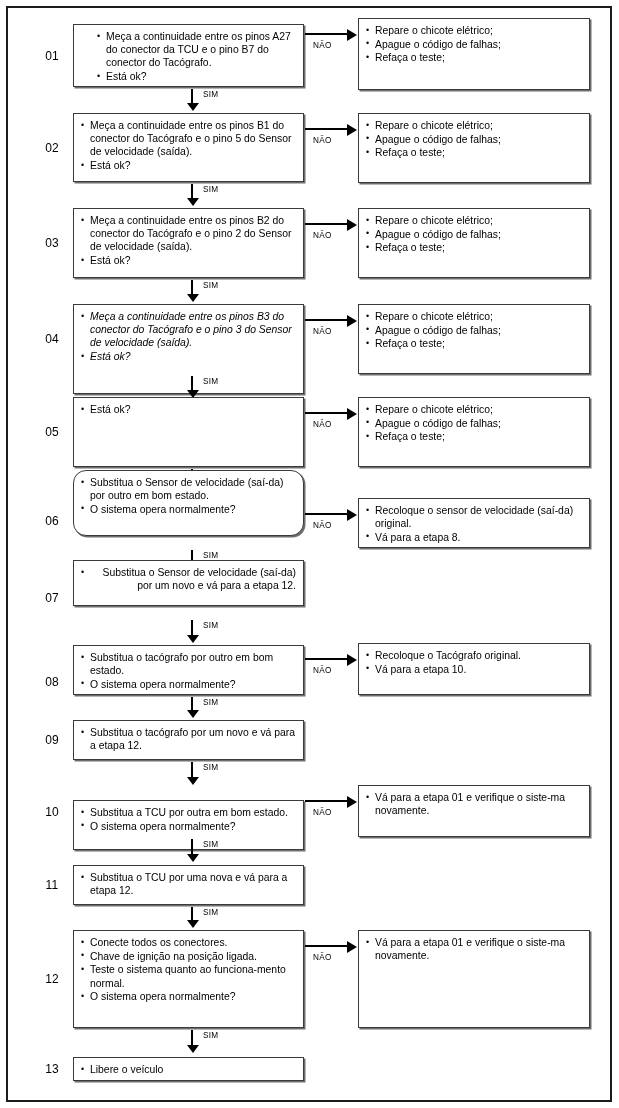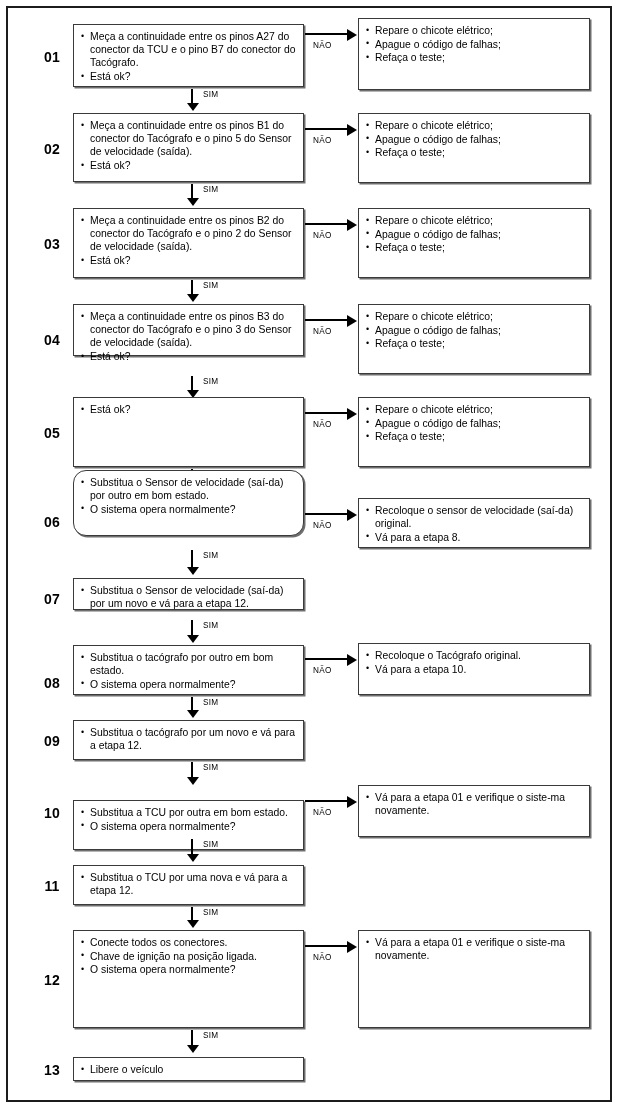--- a/index.html
+++ b/index.html
@@ -36,22 +36,22 @@
     left: 0;
     right: 0;
   }
 
   
   .step-num {
     position: absolute;
     left: 30px;
     width: 44px;
     text-align: center;
-    font-size: 14px;
-    font-weight: bold;
+    font-size: 12px;
+    font-weight: normal;
     color: #000000;
     letter-spacing: 0.2px;
   }
 
   
   .box {
     position: absolute;
     border: 1.6px solid #3a3a3a;
     background: #ffffff;
     box-shadow: 1.5px 1.5px 0 0 #6e6e6e;
@@ -148,21 +148,21 @@
   }
 </style>
 </head>
 <body>
 
 <div id="page">
   <div class="outer-frame"></div>
   <div id="flow-root">
       <div class="flow-row">
         <div class="step-num" style="top: 48.5px;">01</div>
-        <div class="box box-left" style="top: 24px; height: 63px;">
+        <div class="box box-left" style="top: 24px; height: 63px; padding-left: 16px;">
           <div class="box-inner">
             <ul class="bullet-list">
               <li>Meça a continuidade entre os pinos A27 do conector da TCU e o pino B7 do conector do Tacógrafo.</li>
               <li>Está ok?</li>
             </ul>
           </div>
         </div>
         <div class="box box-right" style="top: 18px; height: 72px;">
           <div class="box-inner">
             <ul class="bullet-list">
@@ -238,21 +238,21 @@
         </div>
         <div class="nao-label" style="top: 231px;">NÃO</div>
         <div class="arrow-down" style="top: 280px; height: 22px;">
           <div class="shaft" style="height:15px"></div>
           <div class="head" style="top:14px"></div>
         </div>
         <div class="sim-label" style="top: 281px;">SIM</div>
       </div>
       <div class="flow-row">
         <div class="step-num" style="top: 332px;">04</div>
-        <div class="box box-left" style="top: 304px; height: 52px;">
+        <div class="box box-left" style="top: 304px; height: 90px; font-style: italic;">
           <div class="box-inner">
             <ul class="bullet-list">
               <li>Meça a continuidade entre os pinos B3 do conector do Tacógrafo e o pino 3 do Sensor de velocidade (saída).</li>
               <li>Está ok?</li>
             </ul>
           </div>
         </div>
         <div class="box box-right" style="top: 304px; height: 70px;">
           <div class="box-inner">
             <ul class="bullet-list">
@@ -326,21 +326,21 @@
         </div>
         <div class="nao-label" style="top: 521px;">NÃO</div>
         <div class="arrow-down" style="top: 550px; height: 25px;">
           <div class="shaft" style="height:18px"></div>
           <div class="head" style="top:17px"></div>
         </div>
         <div class="sim-label" style="top: 551px;">SIM</div>
       </div>
       <div class="flow-row">
         <div class="step-num" style="top: 591px;">07</div>
-        <div class="box box-left" style="top: 578px; height: 32px;">
+        <div class="box box-left" style="top: 560px; height: 46px; text-align: right;">
           <div class="box-inner">
             <ul class="bullet-list">
               <li>Substitua o Sensor de velocidade (saí-da) por um novo e vá para a etapa 12.</li>
             </ul>
           </div>
         </div>
         <div class="arrow-down" style="top: 620px; height: 23px;">
           <div class="shaft" style="height:16px"></div>
           <div class="head" style="top:15px"></div>
         </div>
@@ -433,20 +433,21 @@
         </div>
         <div class="sim-label" style="top: 908px;">SIM</div>
       </div>
       <div class="flow-row">
         <div class="step-num" style="top: 972px;">12</div>
         <div class="box box-left" style="top: 930px; height: 98px;">
           <div class="box-inner">
             <ul class="bullet-list">
               <li>Conecte todos os conectores.</li>
               <li>Chave de ignição na posição ligada.</li>
+              <li>Teste o sistema quanto ao funciona-mento normal.</li>
               <li>O sistema opera normalmente?</li>
             </ul>
           </div>
         </div>
         <div class="box box-right" style="top: 930px; height: 98px;">
           <div class="box-inner">
             <ul class="bullet-list">
               <li>Vá para a etapa 01 e verifique o siste-ma novamente.</li>
             </ul>
           </div>

